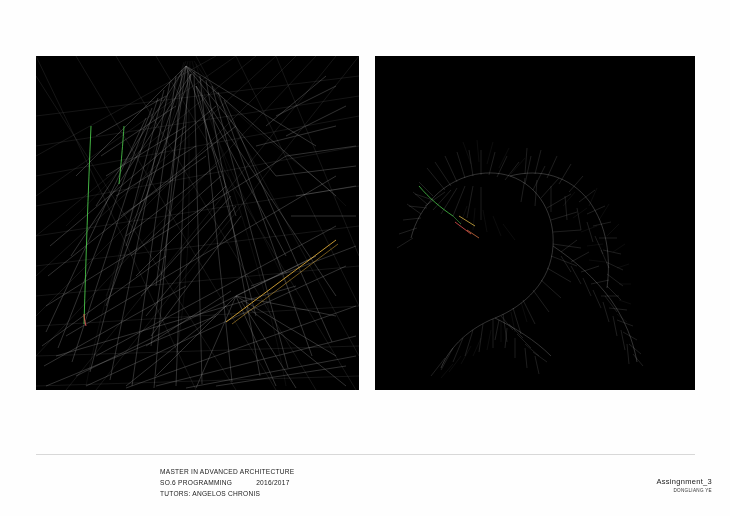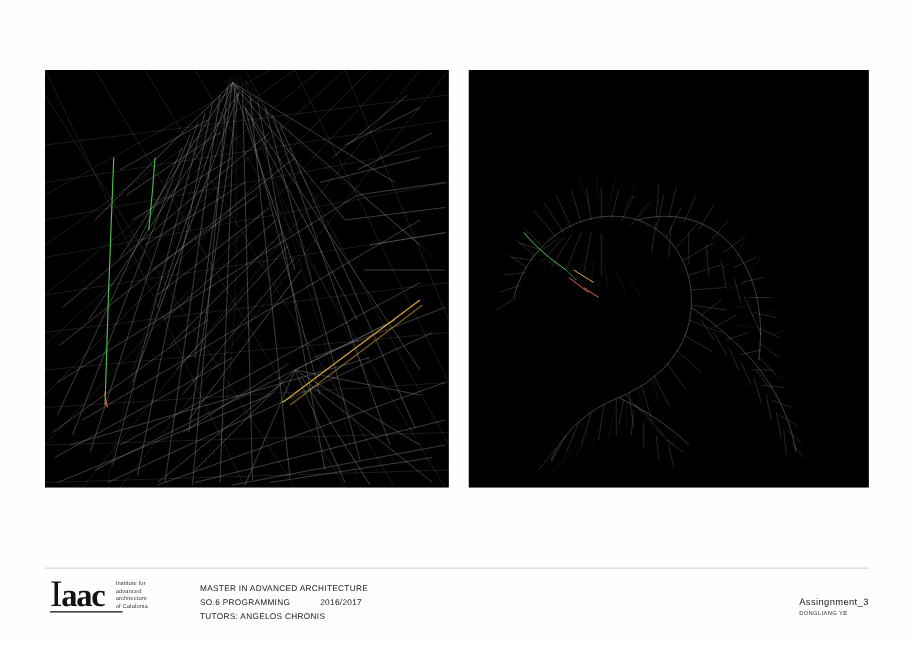--- a/index.html
+++ b/index.html
@@ -117,23 +117,23 @@
     line-height: 11px;
     letter-spacing: 0.25px;
     white-space: nowrap;
   }
   .center-row .year {
     display: inline-block;
     padding-left: 24px;
   }
   .right-block {
     position: absolute;
-    right: 35px;
+    right: 18px;
     top: 37px;
-    text-align: left;
+    text-align: right;
     color: #1a1a1a;
   }
   .assign-title {
     font-size: 7.5px;
     line-height: 10px;
     letter-spacing: 0.3px;
   }
   .assign-author {
     font-size: 4.6px;
     line-height: 8px;
@@ -446,32 +446,20 @@
           <path d="M84 160 L100 170" stroke="#ffd24f" opacity="0.85"></path>
           <path d="M92 174 L104 182" stroke="#ff8a4f" opacity="0.8"></path>
         </g>
       </svg>
     </div>
   </div>
 
   <div class="footer">
     <div class="footer-rule"></div>
 
-    <div class="logo-block">
-      <div class="logo-mark">
-        <span class="i">I</span><span class="aac">aac</span>
-        <span class="logo-underline"></span>
-      </div>
-      <div class="logo-sub">
-        <div>Institute for</div>
-        <div>advanced</div>
-        <div>architecture</div>
-        <div>of Catalonia</div>
-      </div>
-    </div>
 
     <div class="center-block">
       <div class="center-row">MASTER IN ADVANCED ARCHITECTURE</div>
       <div class="center-row">
         <span>SO.6 PROGRAMMING</span><span class="year">2016/2017</span>
       </div>
       <div class="center-row">TUTORS:  ANGELOS CHRONIS</div>
     </div>
 
     <div class="right-block">

